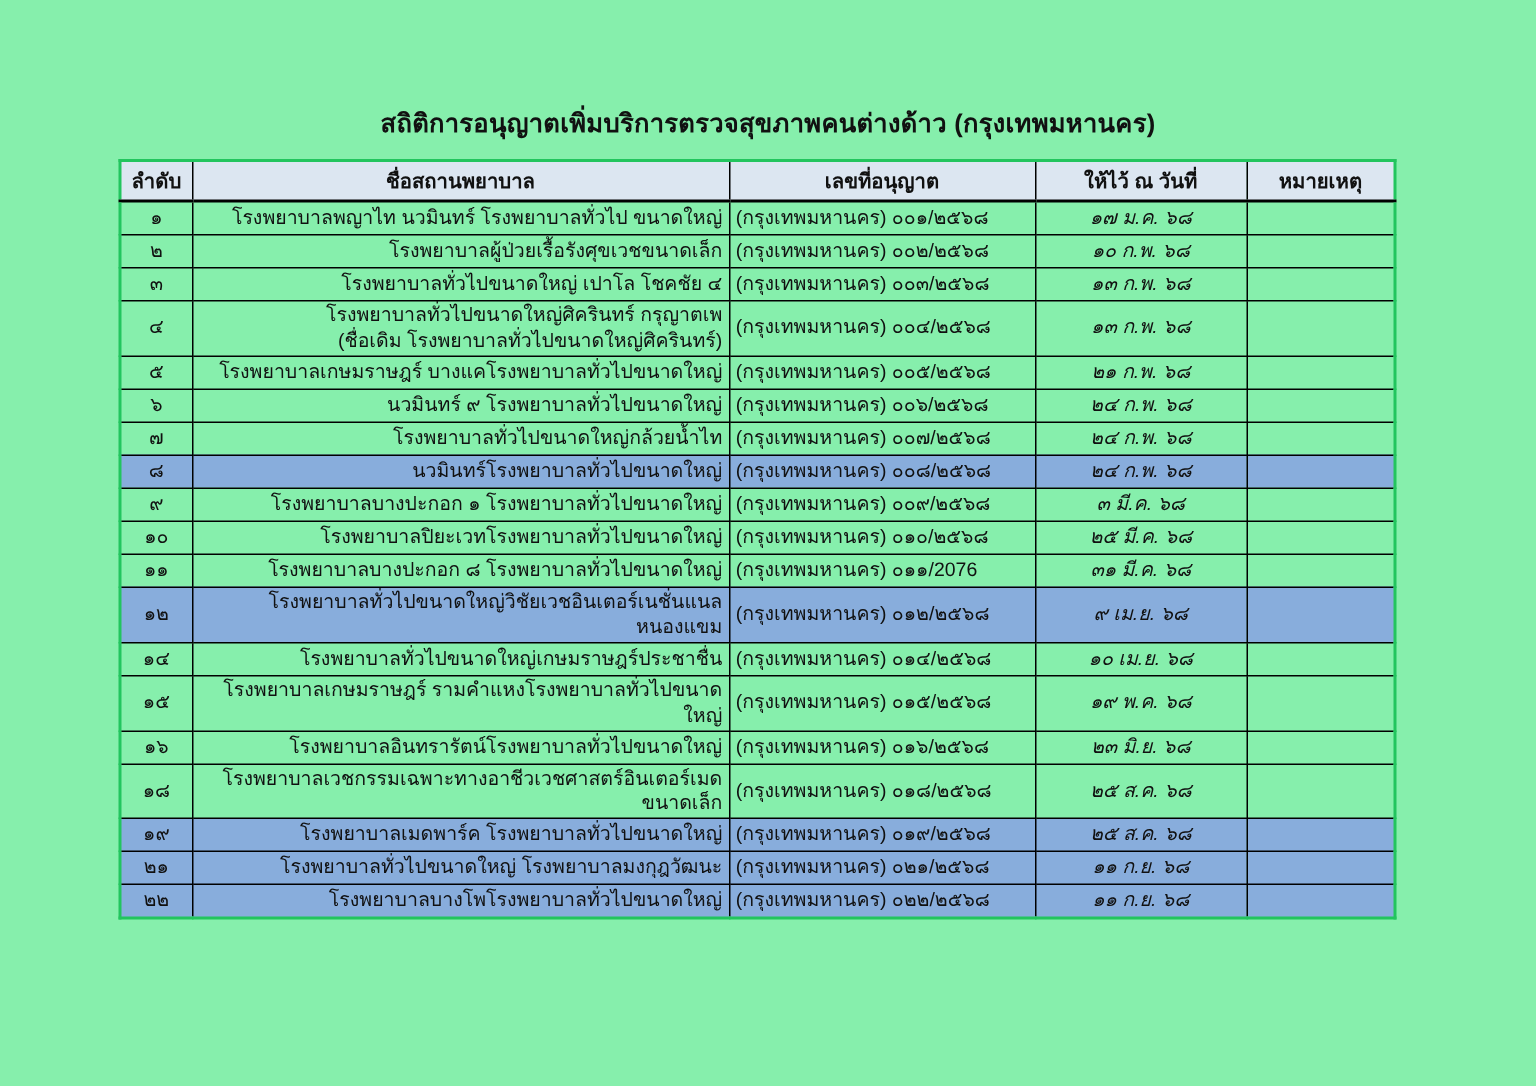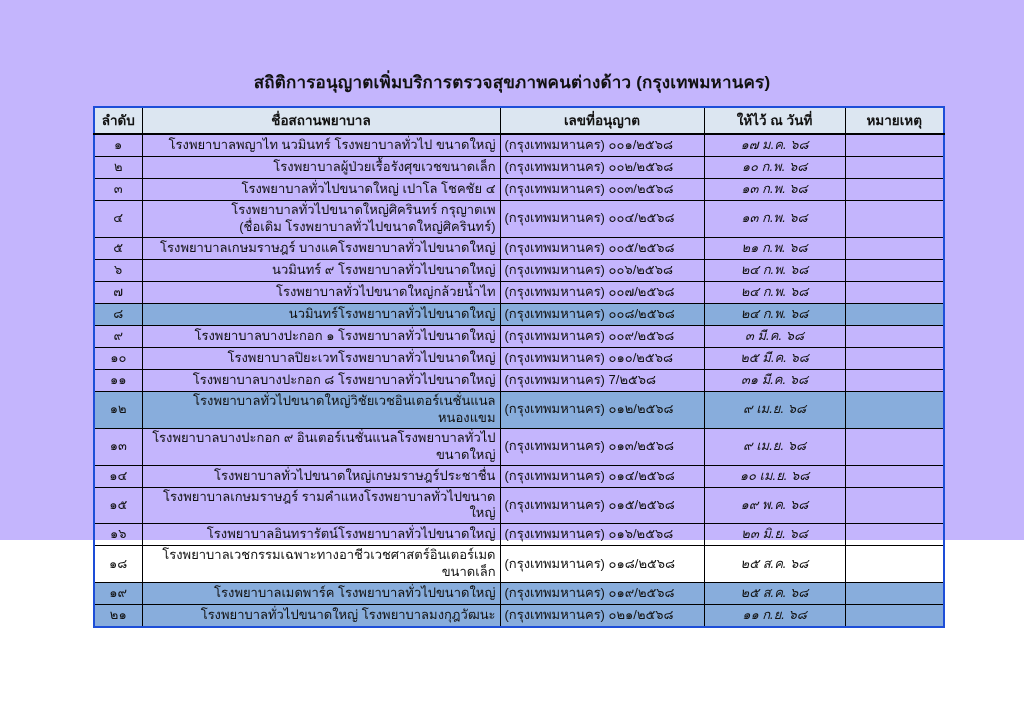--- a/index.html
+++ b/index.html
@@ -6,42 +6,42 @@
   html, body { background: #ffffff; }
   body {
     width: 1024px;
     height: 724px;
     font-family: "Liberation Sans", "DejaVu Sans", sans-serif;
     color: #111;
     overflow: hidden;
   }
   .page {
     width: 1024px;
-    height: 540px;
+    height: 724px;
     position: relative;
-    background: #c4b5fd;
+    background: #86efac;
   }
   .title {
     position: absolute;
     top: 68px;
     left: 0;
     width: 100%;
     text-align: center;
     font-size: 17px;
     font-weight: bold;
     letter-spacing: 0.2px;
   }
   table.permits {
     position: absolute;
     top: 106px;
-    left: 93px;
+    left: 79px;
     width: 850px;
     border-collapse: collapse;
     table-layout: fixed;
-    border: 2px solid #1d4ed8;
+    border: 2px solid #22c55e;
     font-size: 13px;
   }
   table.permits th, table.permits td {
     border: 1.5px solid #000;
     vertical-align: middle;
     padding: 1px 4px;
     line-height: 1.3;
   }
   table.permits thead th {
     background: var(--header-bg, #dce6f1);
@@ -173,43 +173,34 @@
           </td>
           <td class="c-permit">(กรุงเทพมหานคร) ๐๑๐/๒๕๖๘</td>
           <td class="c-date">๒๕ มี.ค. ๖๘</td>
           <td class="c-note"></td>
         </tr>
         <tr>
           <td class="c-no">๑๑</td>
           <td class="c-name">
             <div>โรงพยาบาลบางปะกอก ๘ โรงพยาบาลทั่วไปขนาดใหญ่</div>
           </td>
-          <td class="c-permit">(กรุงเทพมหานคร) 7/๒๕๖๘</td>
+          <td class="c-permit">(กรุงเทพมหานคร) ๐๑๑/2076</td>
           <td class="c-date">๓๑ มี.ค. ๖๘</td>
           <td class="c-note"></td>
         </tr>
         <tr class="hl">
           <td class="c-no">๑๒</td>
           <td class="c-name">
             <div>โรงพยาบาลทั่วไปขนาดใหญ่วิชัยเวชอินเตอร์เนชั่นแนล หนองแขม</div>
           </td>
           <td class="c-permit">(กรุงเทพมหานคร) ๐๑๒/๒๕๖๘</td>
           <td class="c-date">๙ เม.ย. ๖๘</td>
           <td class="c-note"></td>
         </tr>
         <tr>
-          <td class="c-no">๑๓</td>
-          <td class="c-name">
-            <div>โรงพยาบาลบางปะกอก ๙ อินเตอร์เนชั่นแนลโรงพยาบาลทั่วไปขนาดใหญ่</div>
-          </td>
-          <td class="c-permit">(กรุงเทพมหานคร) ๐๑๓/๒๕๖๘</td>
-          <td class="c-date">๙ เม.ย. ๖๘</td>
-          <td class="c-note"></td>
-        </tr>
-        <tr>
           <td class="c-no">๑๔</td>
           <td class="c-name">
             <div>โรงพยาบาลทั่วไปขนาดใหญ่เกษมราษฎร์ประชาชื่น</div>
           </td>
           <td class="c-permit">(กรุงเทพมหานคร) ๐๑๔/๒๕๖๘</td>
           <td class="c-date">๑๐ เม.ย. ๖๘</td>
           <td class="c-note"></td>
         </tr>
         <tr>
           <td class="c-no">๑๕</td>
@@ -246,18 +237,27 @@
           <td class="c-permit">(กรุงเทพมหานคร) ๐๑๙/๒๕๖๘</td>
           <td class="c-date">๒๕ ส.ค. ๖๘</td>
           <td class="c-note"></td>
         </tr>
         <tr class="hl">
           <td class="c-no">๒๑</td>
           <td class="c-name">
             <div>โรงพยาบาลทั่วไปขนาดใหญ่ โรงพยาบาลมงกุฎวัฒนะ</div>
           </td>
           <td class="c-permit">(กรุงเทพมหานคร) ๐๒๑/๒๕๖๘</td>
+          <td class="c-date">๑๑ ก.ย. ๖๘</td>
+          <td class="c-note"></td>
+        </tr>
+        <tr class="hl">
+          <td class="c-no">๒๒</td>
+          <td class="c-name">
+            <div>โรงพยาบาลบางโพโรงพยาบาลทั่วไปขนาดใหญ่</div>
+          </td>
+          <td class="c-permit">(กรุงเทพมหานคร) ๐๒๒/๒๕๖๘</td>
           <td class="c-date">๑๑ ก.ย. ๖๘</td>
           <td class="c-note"></td>
         </tr>
       </tbody>
   </table>
 </div>
 
 </body></html>

